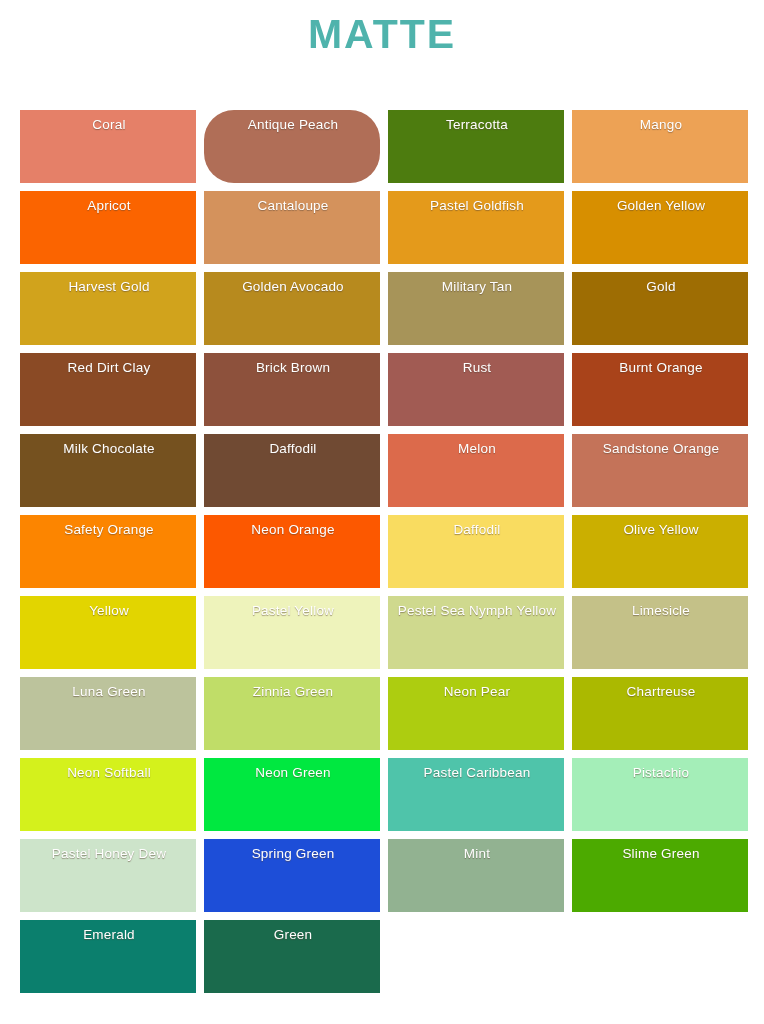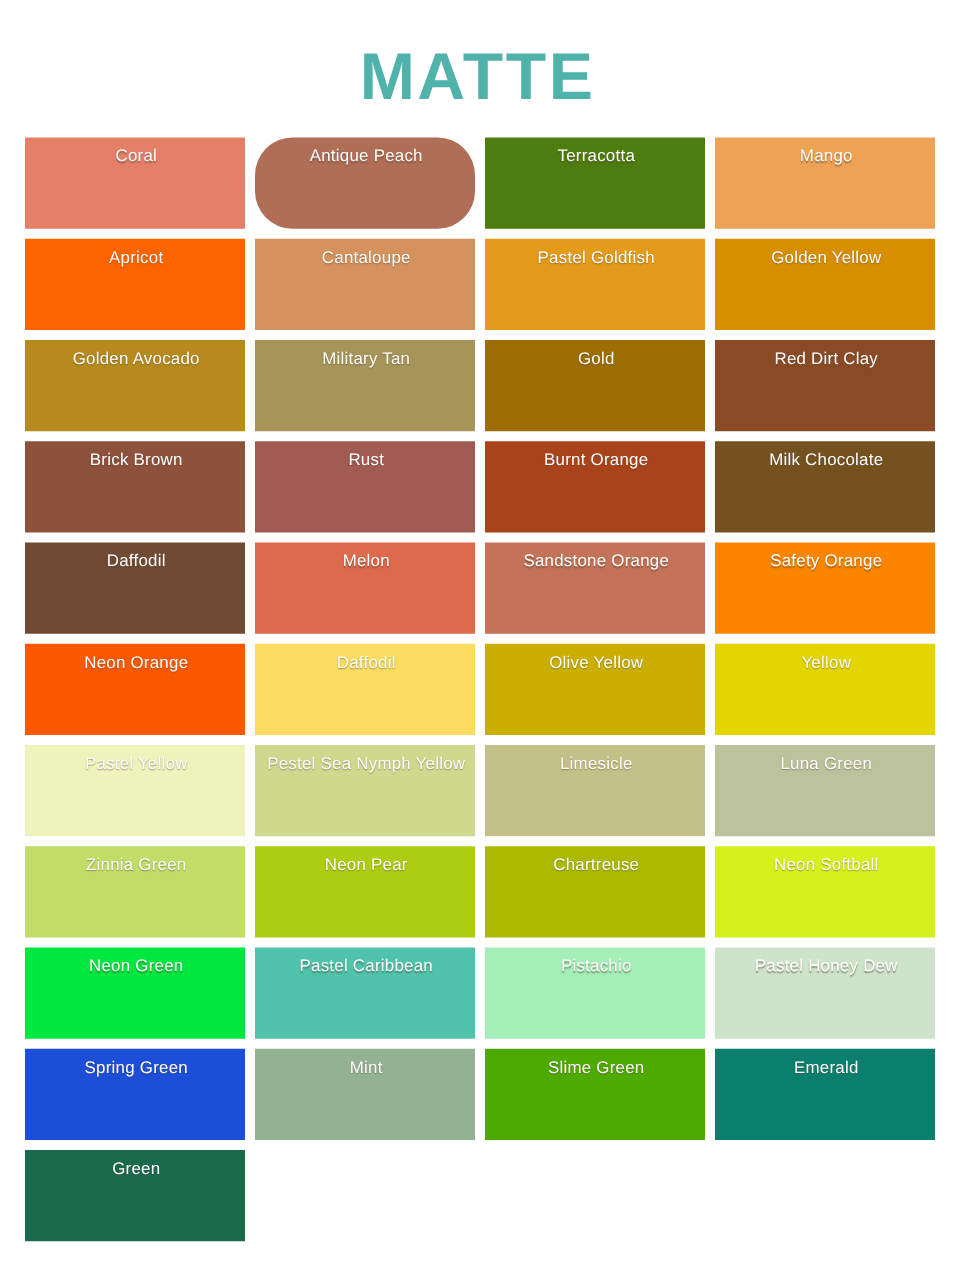--- a/index.html
+++ b/index.html
@@ -17,26 +17,26 @@
   .page {
     position: relative;
     width: 764px;
     height: 1024px;
     background: #ffffff;
     box-sizing: border-box;
   }
   .chart-title {
     text-align: center;
     font-family: "Liberation Sans", sans-serif;
-    font-size: 53px;
+    font-size: 41px;
     font-weight: bold;
     letter-spacing: 2px;
     color: #4FB3AC;
     margin: 0;
-    padding-top: 28px;
+    padding-top: 0;
     line-height: 68px;
     height: 74px;
     user-select: none;
   }
   .swatch-grid {
     position: absolute;
     left: 20px;
     top: 110px;
     width: 728px;
     display: grid;
@@ -94,20 +94,23 @@
       </div>
       <div class="swatch" style="background-color: rgb(212, 146, 92);">
         <span class="swatch-label">Cantaloupe</span>
       </div>
       <div class="swatch" style="background-color: rgb(228, 154, 27);">
         <span class="swatch-label">Pastel Goldfish</span>
       </div>
       <div class="swatch" style="background-color: rgb(215, 143, 0);">
         <span class="swatch-label">Golden Yellow</span>
       </div>
+      <div class="swatch" style="background-color: rgb(209, 163, 28);">
+        <span class="swatch-label">Harvest Gold</span>
+      </div>
       <div class="swatch" style="background-color: rgb(183, 138, 30);">
         <span class="swatch-label">Golden Avocado</span>
       </div>
       <div class="swatch" style="background-color: rgb(167, 148, 89);">
         <span class="swatch-label">Military Tan</span>
       </div>
       <div class="swatch" style="background-color: rgb(158, 109, 3);">
         <span class="swatch-label">Gold</span>
       </div>
       <div class="swatch" style="background-color: rgb(138, 74, 37);">

